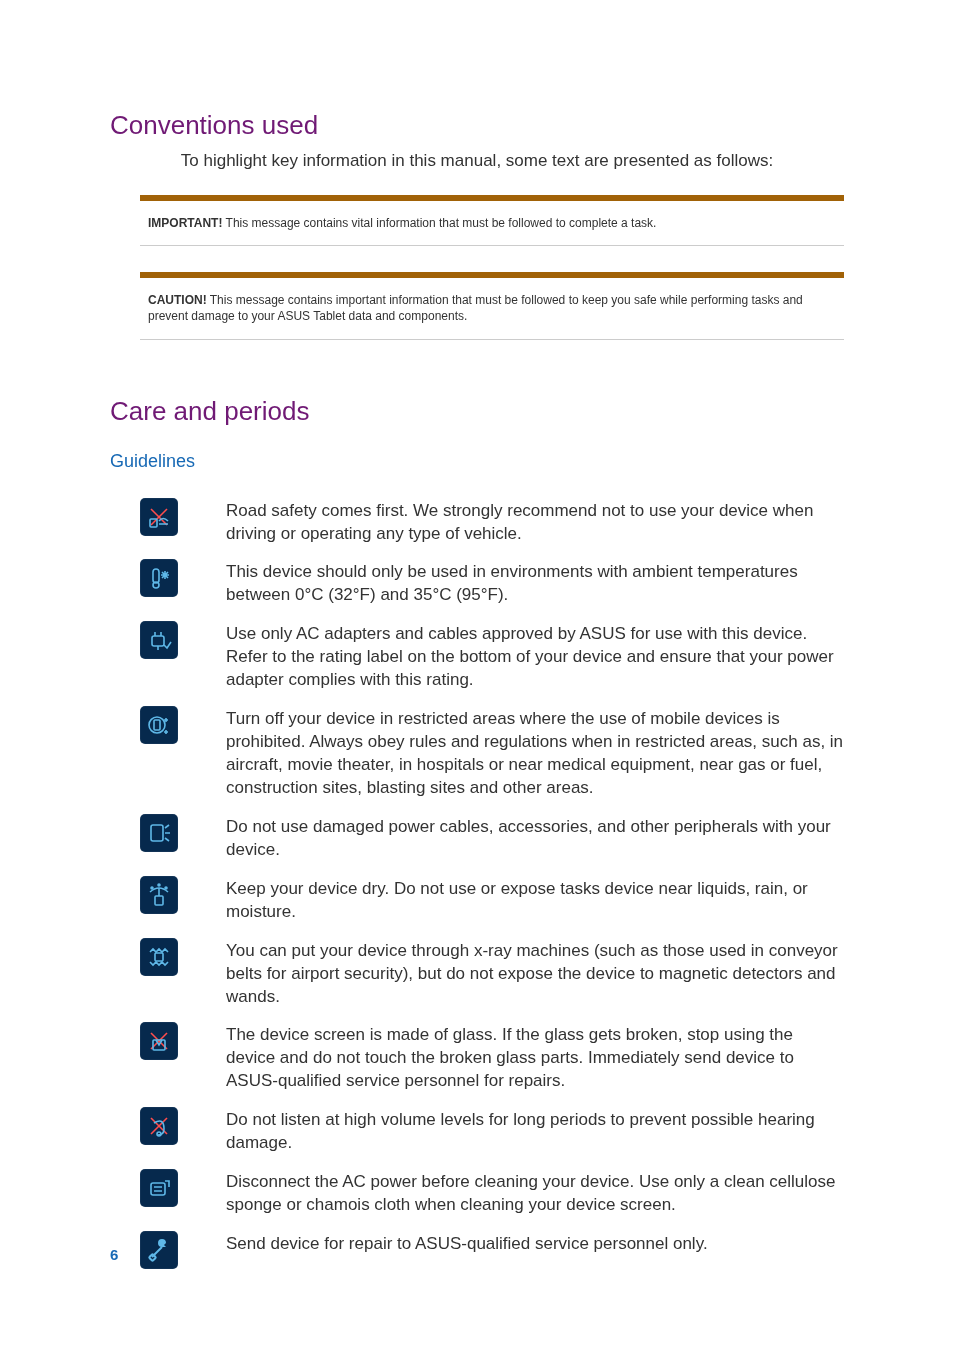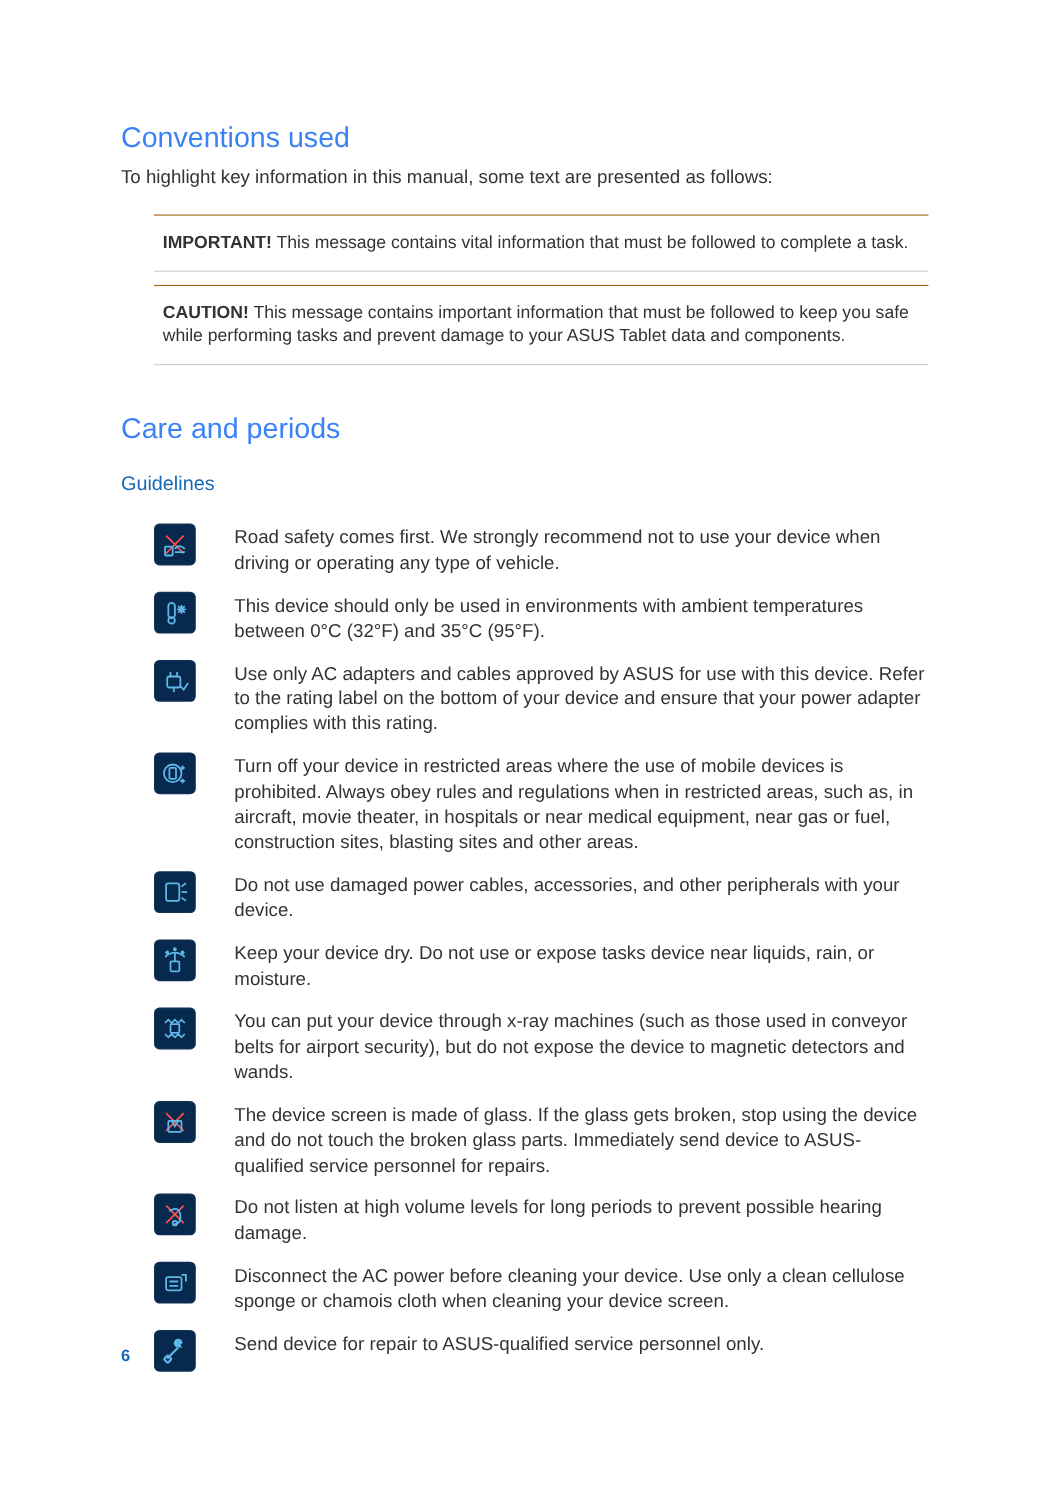--- a/index.html
+++ b/index.html
@@ -10,55 +10,56 @@
     color: #333;
     width: 954px;
   }
   .page {
     padding: 110px 110px 40px 110px;
     min-height: 1170px;
     position: relative;
     box-sizing: border-box;
   }
   h2.section {
-    color: #3b82f6;
+    color: #701a75;
     font-weight: 400;
     font-size: 26px;
     margin: 0 0 8px 0;
   }
   h3.sub {
     color: #1769b5;
     font-weight: 400;
     font-size: 18px;
     margin: 24px 0 26px 0;
   }
   p.intro {
     font-size: 17px;
     color: #333;
     margin: 10px 0 24px 0;
+    text-align: center;
   }
   .callout-wrap {
     margin-left: 30px;
   }
   .callout {
-    border-top: 1px solid #a16207;
+    border-top: 6px solid #a16207;
     border-bottom: 1px solid #ccc;
     padding: 14px 8px;
-    font-size: 16px;
-    color: #333;
-    margin-bottom: 12px;
+    font-size: 12px;
+    color: #333;
+    margin-bottom: 26px;
     line-height: 1.35;
   }
   .callout .lead { font-weight: 700; }
   .spacer-lg { height: 30px; }
   .guide-row {
     display: flex;
     align-items: flex-start;
     margin: 0 0 14px 0;
-    gap: 31px;
+    gap: 44px;
   }
   .icon-cell {
     width: 42px;
     flex: 0 0 42px;
     padding-left: 30px;
   }
   .icon-box {
     width: 38px;
     height: 38px;
     background: #06294d;

